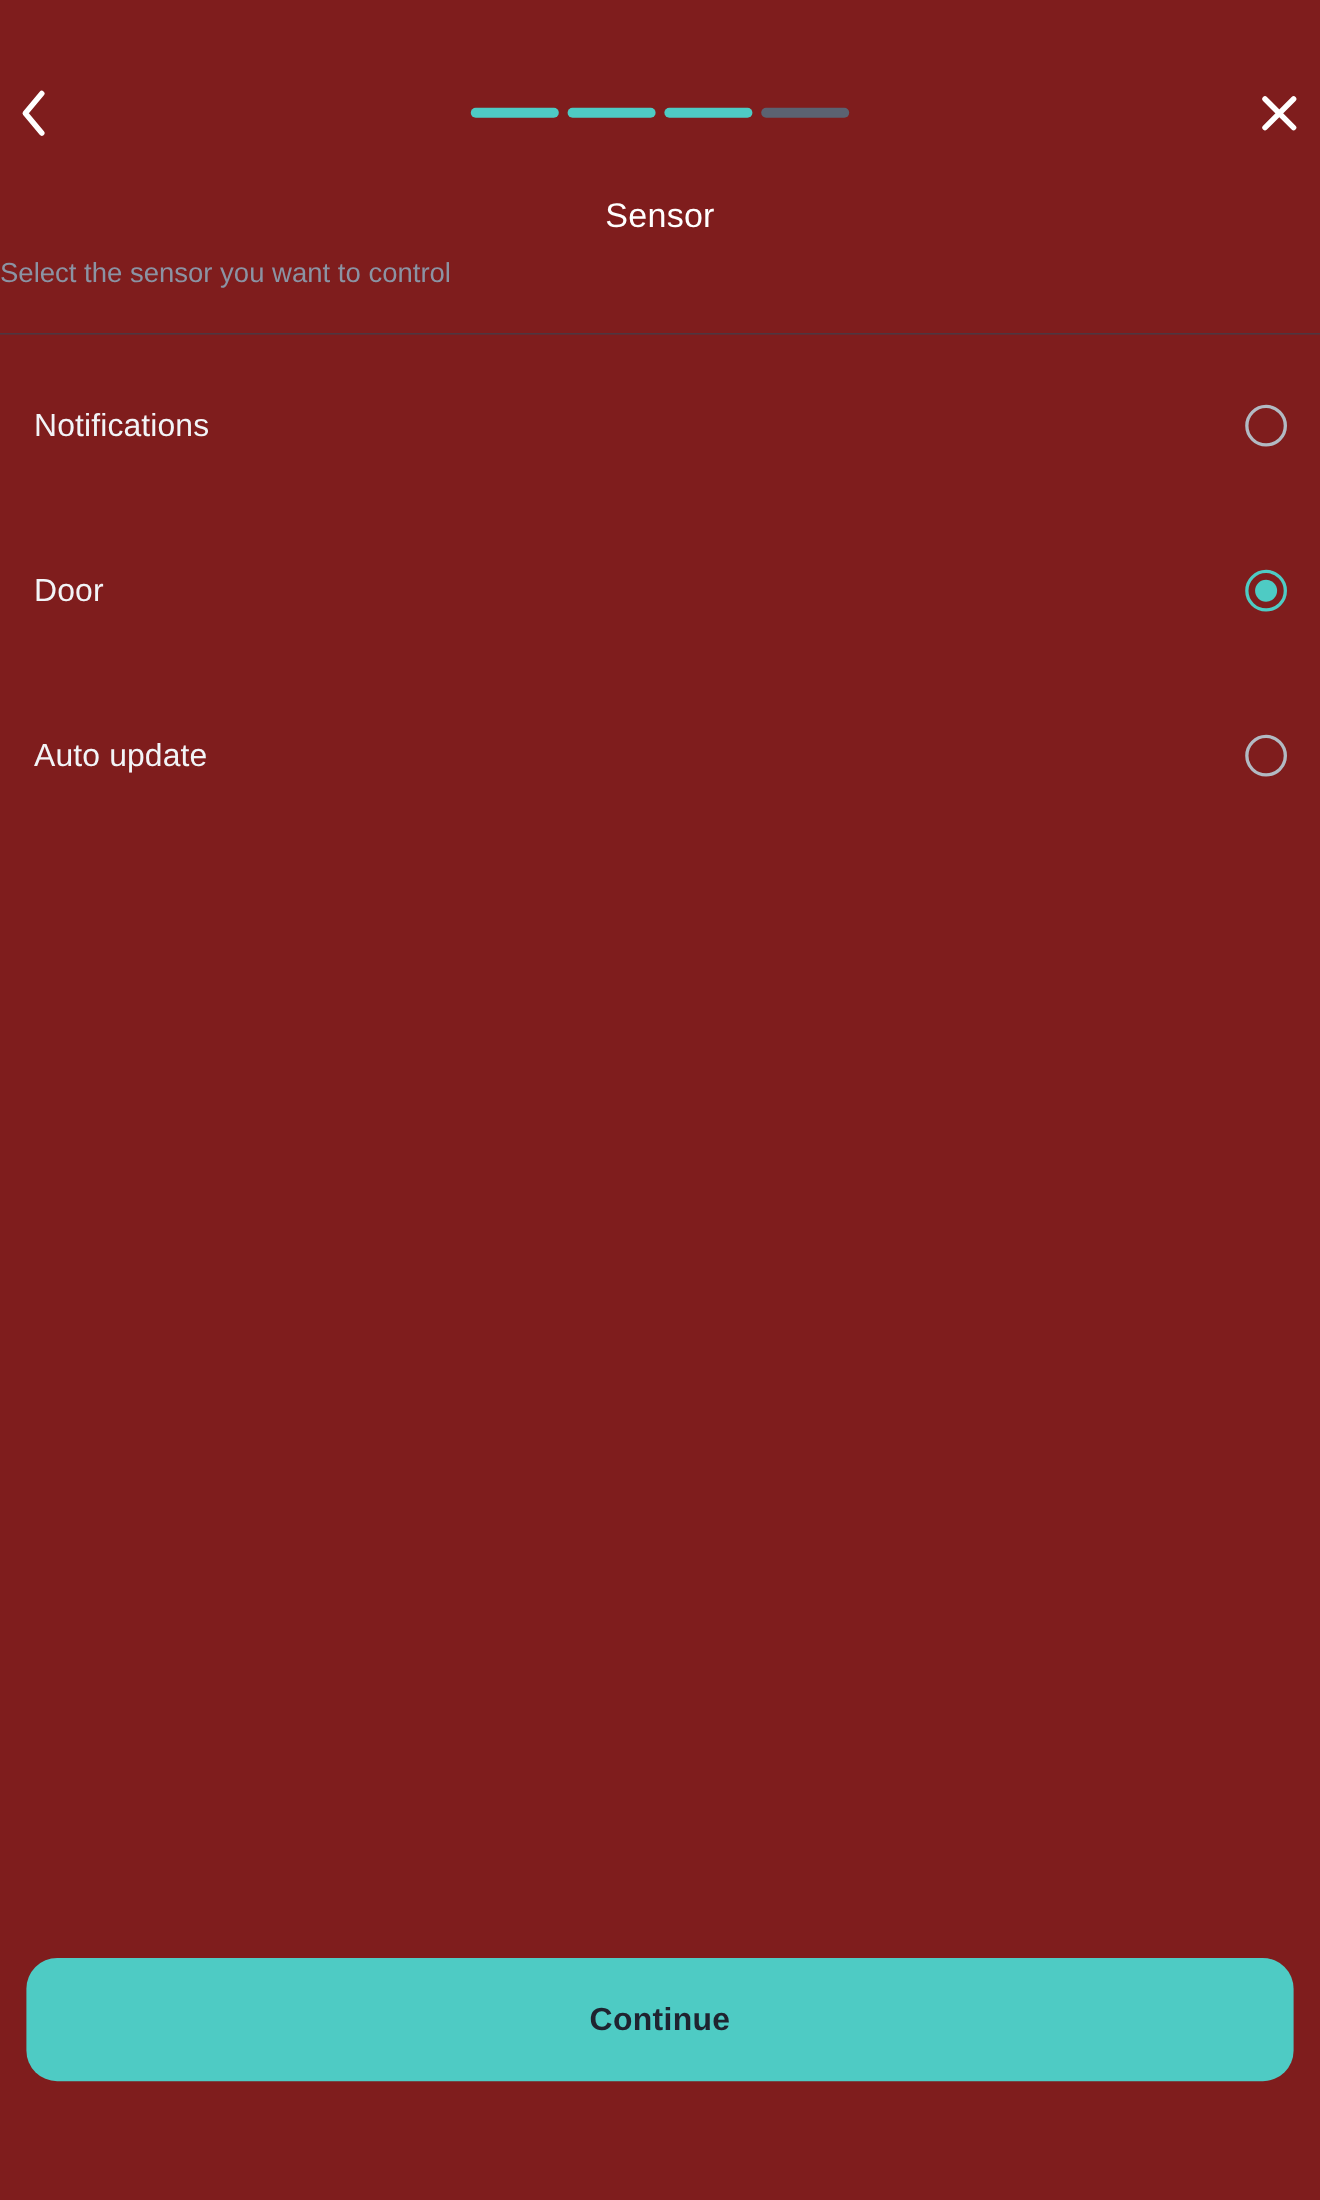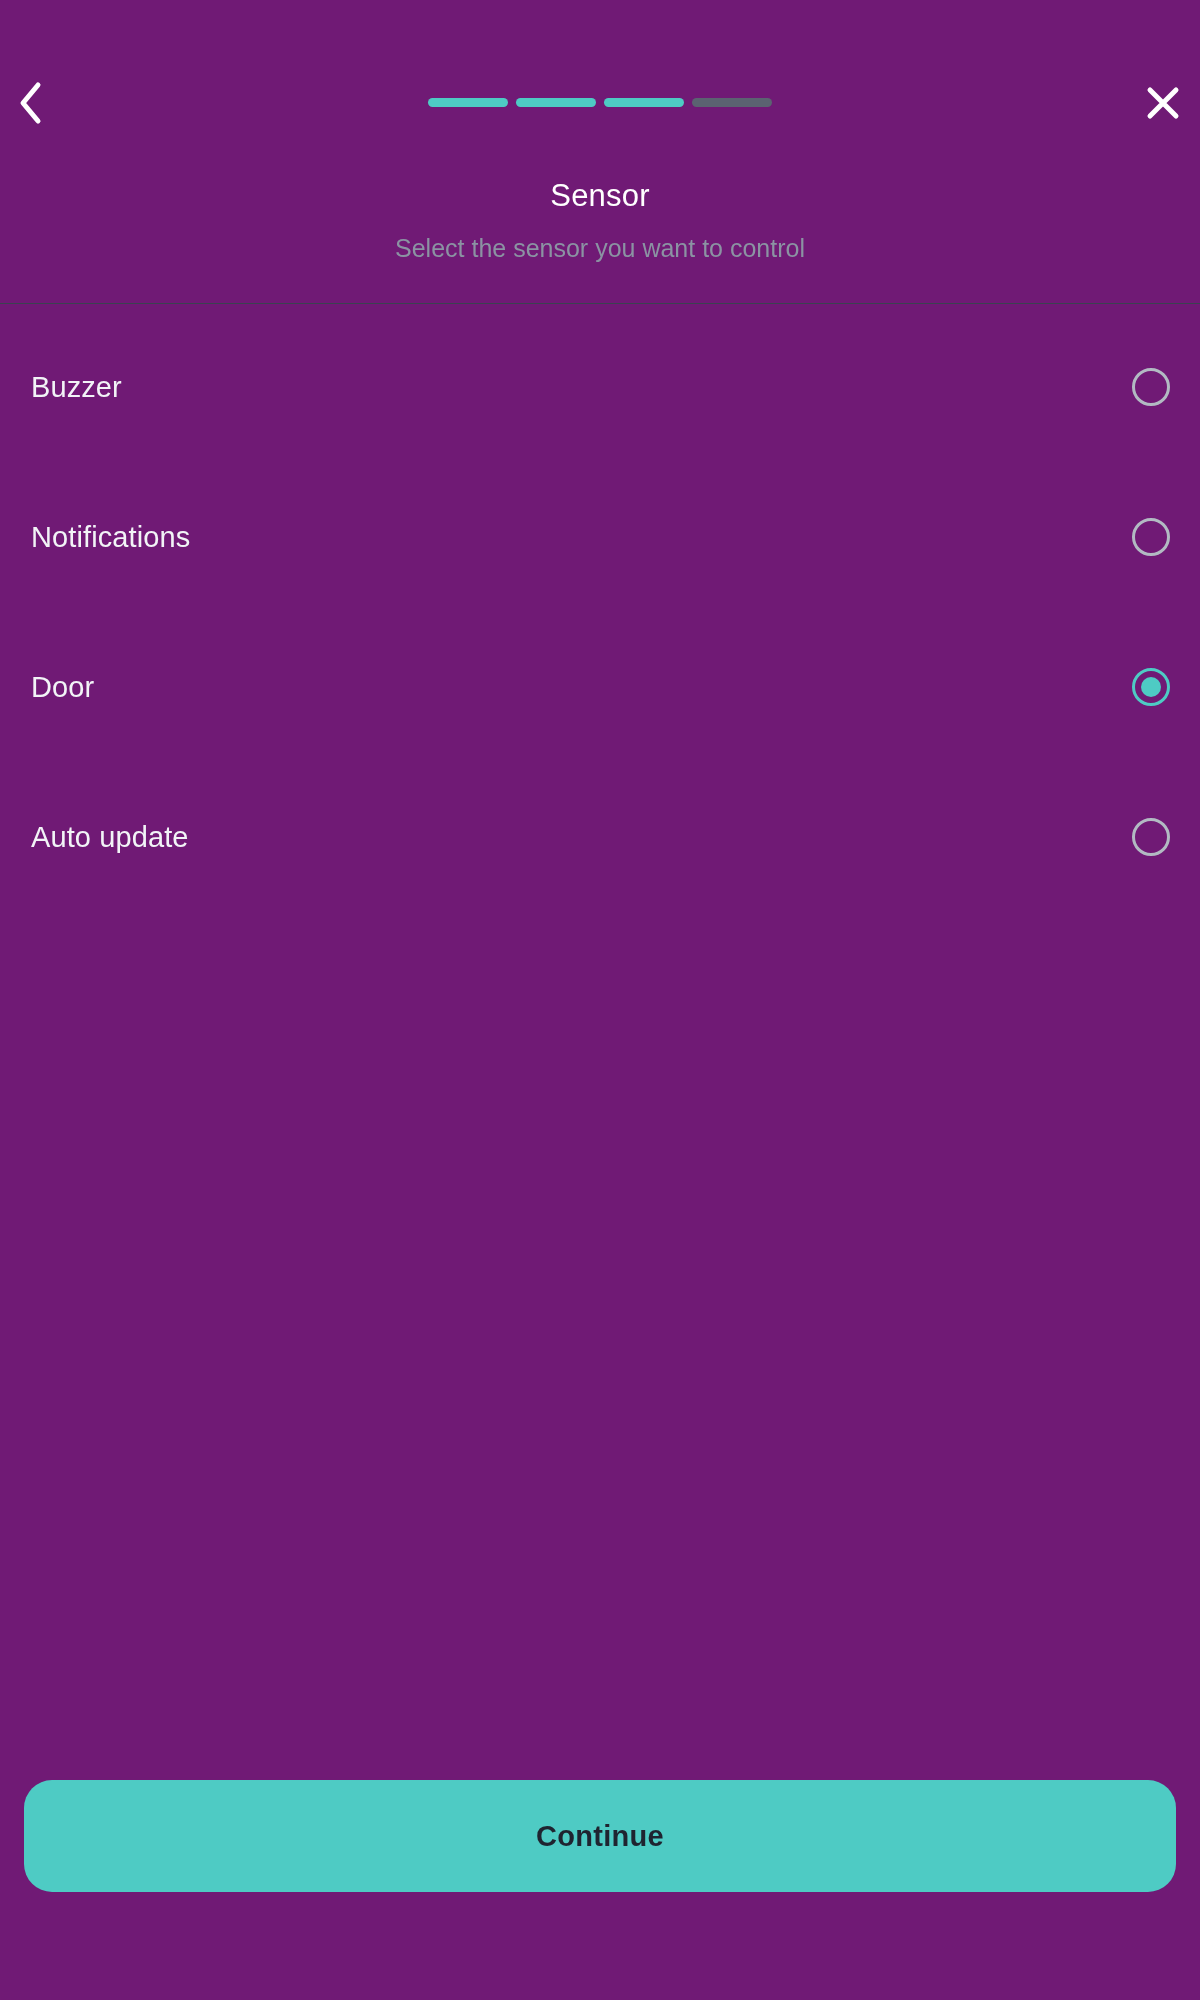--- a/index.html
+++ b/index.html
@@ -10,21 +10,21 @@
     background: #252a36;
     font-family: "Liberation Sans", sans-serif;
     -webkit-font-smoothing: antialiased;
     overflow: hidden;
   }
 
   .screen {
     position: relative;
     width: 1200px;
     height: 2000px;
-    background: #701a75;
+    background: #7f1d1d;
     display: flex;
     flex-direction: column;
   }
 
   
   .header {
     position: relative;
     height: 304px;
     flex: 0 0 304px;
     border-bottom: 1px solid #3a4250;
@@ -72,21 +72,20 @@
     color: #ffffff;
     font-weight: 400;
     letter-spacing: 0.2px;
   }
 
   .subtitle {
     position: absolute;
     top: 234px;
     left: 0;
     right: 0;
-    text-align: center;
     font-size: 25px;
     color: #8b93a3;
     font-weight: 400;
   }
 
   
   .list {
     flex: 1 1 auto;
     padding-top: 8px;
   }
@@ -185,24 +184,20 @@
       <div class="progress-seg done"></div>
       <div class="progress-seg"></div>
     </div>
 
     <div class="title">Sensor</div>
     <div class="subtitle">Select the sensor you want to control</div>
   </div>
 
   <div class="list">
 
-    <div class="row">
-      <span class="row-label">Buzzer</span>
-      <span class="radio"></span>
-    </div>
 
     <div class="row">
       <span class="row-label">Notifications</span>
       <span class="radio"></span>
     </div>
 
 
 
     <div class="row">
       <span class="row-label">Door</span>

